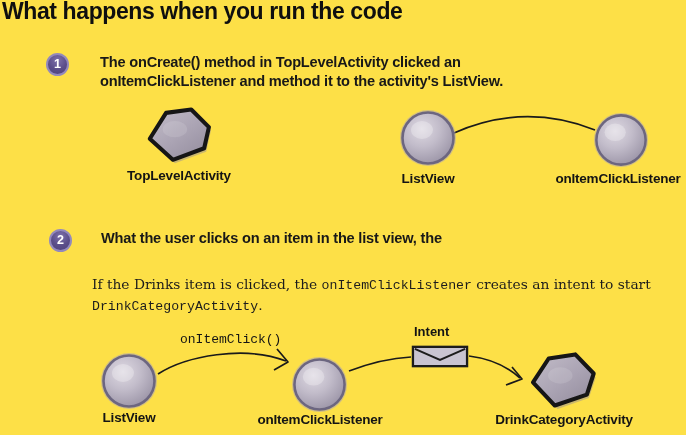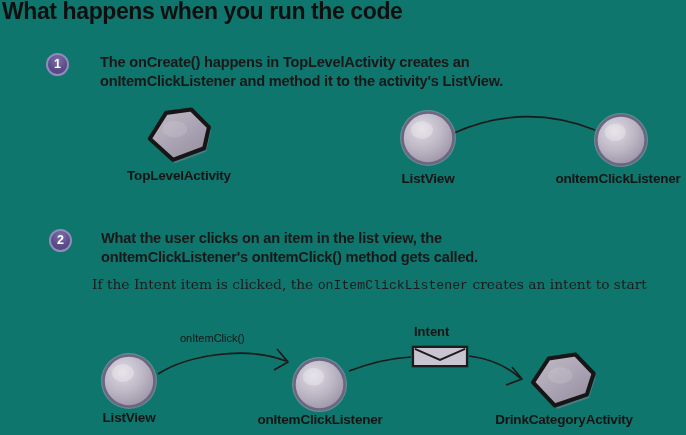--- a/index.html
+++ b/index.html
@@ -1,17 +1,17 @@
 <!DOCTYPE html>
 <html><head>
 <meta charset="utf-8">
 <style>
   html,body { margin:0; padding:0; background:#fff; }
   .page {
-    position:relative; width:686px; height:435px; background:#0f766e;
+    position:relative; width:686px; height:435px; background:#fde047;
     font-family:"Liberation Sans", sans-serif; overflow:hidden; color:#141414;
   }
   .abs { position:absolute; }
 
   .title {
     position:absolute; left:2px; top:-2px; margin:0;
     font-size:23px; font-weight:bold; letter-spacing:-0.4px; color:#0f0f0f;
   }
 
   .badge {
@@ -31,22 +31,22 @@
     position:absolute; font-family:"DejaVu Serif","Liberation Serif",serif;
     font-size:13.8px; line-height:18.5px; color:#1c1c1c; white-space:nowrap;
   }
   .note .code { font-family:"Liberation Mono","DejaVu Sans Mono",monospace; font-size:13.2px; }
 
   .shape-label {
     position:absolute; font-weight:bold; font-size:13.5px; color:#141414;
     text-align:center; letter-spacing:-0.2px; white-space:nowrap;
   }
   .arrow-label-mono {
-    position:absolute; font-family:Liberation Sans, sans-serif;
-    font-size:11px; color:#141414; white-space:nowrap;
+    position:absolute; font-family:Liberation Mono, monospace;
+    font-size:13px; color:#141414; white-space:nowrap;
   }
   .arrow-label-comic {
     position:absolute; font-weight:bold; font-size:13px; color:#141414; white-space:nowrap;
   }
   svg { display:block; }
 </style>
 </head>
 <body>
 
 <div class="page">
@@ -63,21 +63,21 @@
         <stop offset="55%" stop-color="#aba4b4"></stop>
         <stop offset="100%" stop-color="#958e9f"></stop>
       </linearGradient>
     </defs>
   </svg>
 
   <h1 class="title">What happens when you run the code</h1>
 
   <div class="badge" style="left:46px; top:53px;">1</div>
   <div class="step-text" style="left:100px; top:53px;">
-    <div>The onCreate() happens in TopLevelActivity creates an</div>
+    <div>The onCreate() method in TopLevelActivity clicked an</div>
     <div>onItemClickListener and method it to the activity's ListView.</div>
   </div>
 
   <div class="abs" style="left:3px; top:100px; width:603px; height:92px;">
 
     <svg class="abs" style="left:0; top:0;" width="686" height="92" viewBox="0 0 686 92">
       <path d="M451,33 Q521,2 592,30" fill="none" stroke="#1a1a1a" stroke-width="1.7"></path>
     </svg>
 
     <svg class="abs" style="left:142px; top:5px;" width="68" height="62" viewBox="0 0 100 88">
@@ -99,25 +99,25 @@
     </svg>
 
     <div class="shape-label" style="left:116px; top:68px; width:120px;">TopLevelActivity</div>
     <div class="shape-label" style="left:390px; top:71px; width:70px;">ListView</div>
     <div class="shape-label" style="left:540px; top:71px; width:150px;">onItemClickListener</div>
   </div>
 
   <div class="badge" style="left:49px; top:229px;">2</div>
   <div class="step-text" style="left:101px; top:229px;">
     <div>What the user clicks on an item in the list view, the</div>
-    <div>onItemClickListener's onItemClick() method gets called.</div>
   </div>
 
   <div class="note" style="left:92px; top:275px;">
-    <div><span>If the Intent item is clicked, the </span><span class="code">onItemClickListener</span><span> creates an intent to start</span></div>
+    <div><span>If the Drinks item is clicked, the </span><span class="code">onItemClickListener</span><span> creates an intent to start</span></div>
+    <div><span class="code">DrinkCategoryActivity</span><span>.</span></div>
   </div>
 
   <div class="abs" style="left:0; top:318px; width:686px; height:117px;">
 
     <svg class="abs" style="left:0; top:0;" width="686" height="117" viewBox="0 0 686 117">
 
       <path d="M158,56 C186,38 244,27 286,43" fill="none" stroke="#1a1a1a" stroke-width="1.7"></path>
       <path d="M277,31 L288,44 L274,52" fill="none" stroke="#1a1a1a" stroke-width="1.7" stroke-linejoin="round"></path>
 
       <path d="M349,53 C370,45 392,40 411,39" fill="none" stroke="#1a1a1a" stroke-width="1.7"></path>

